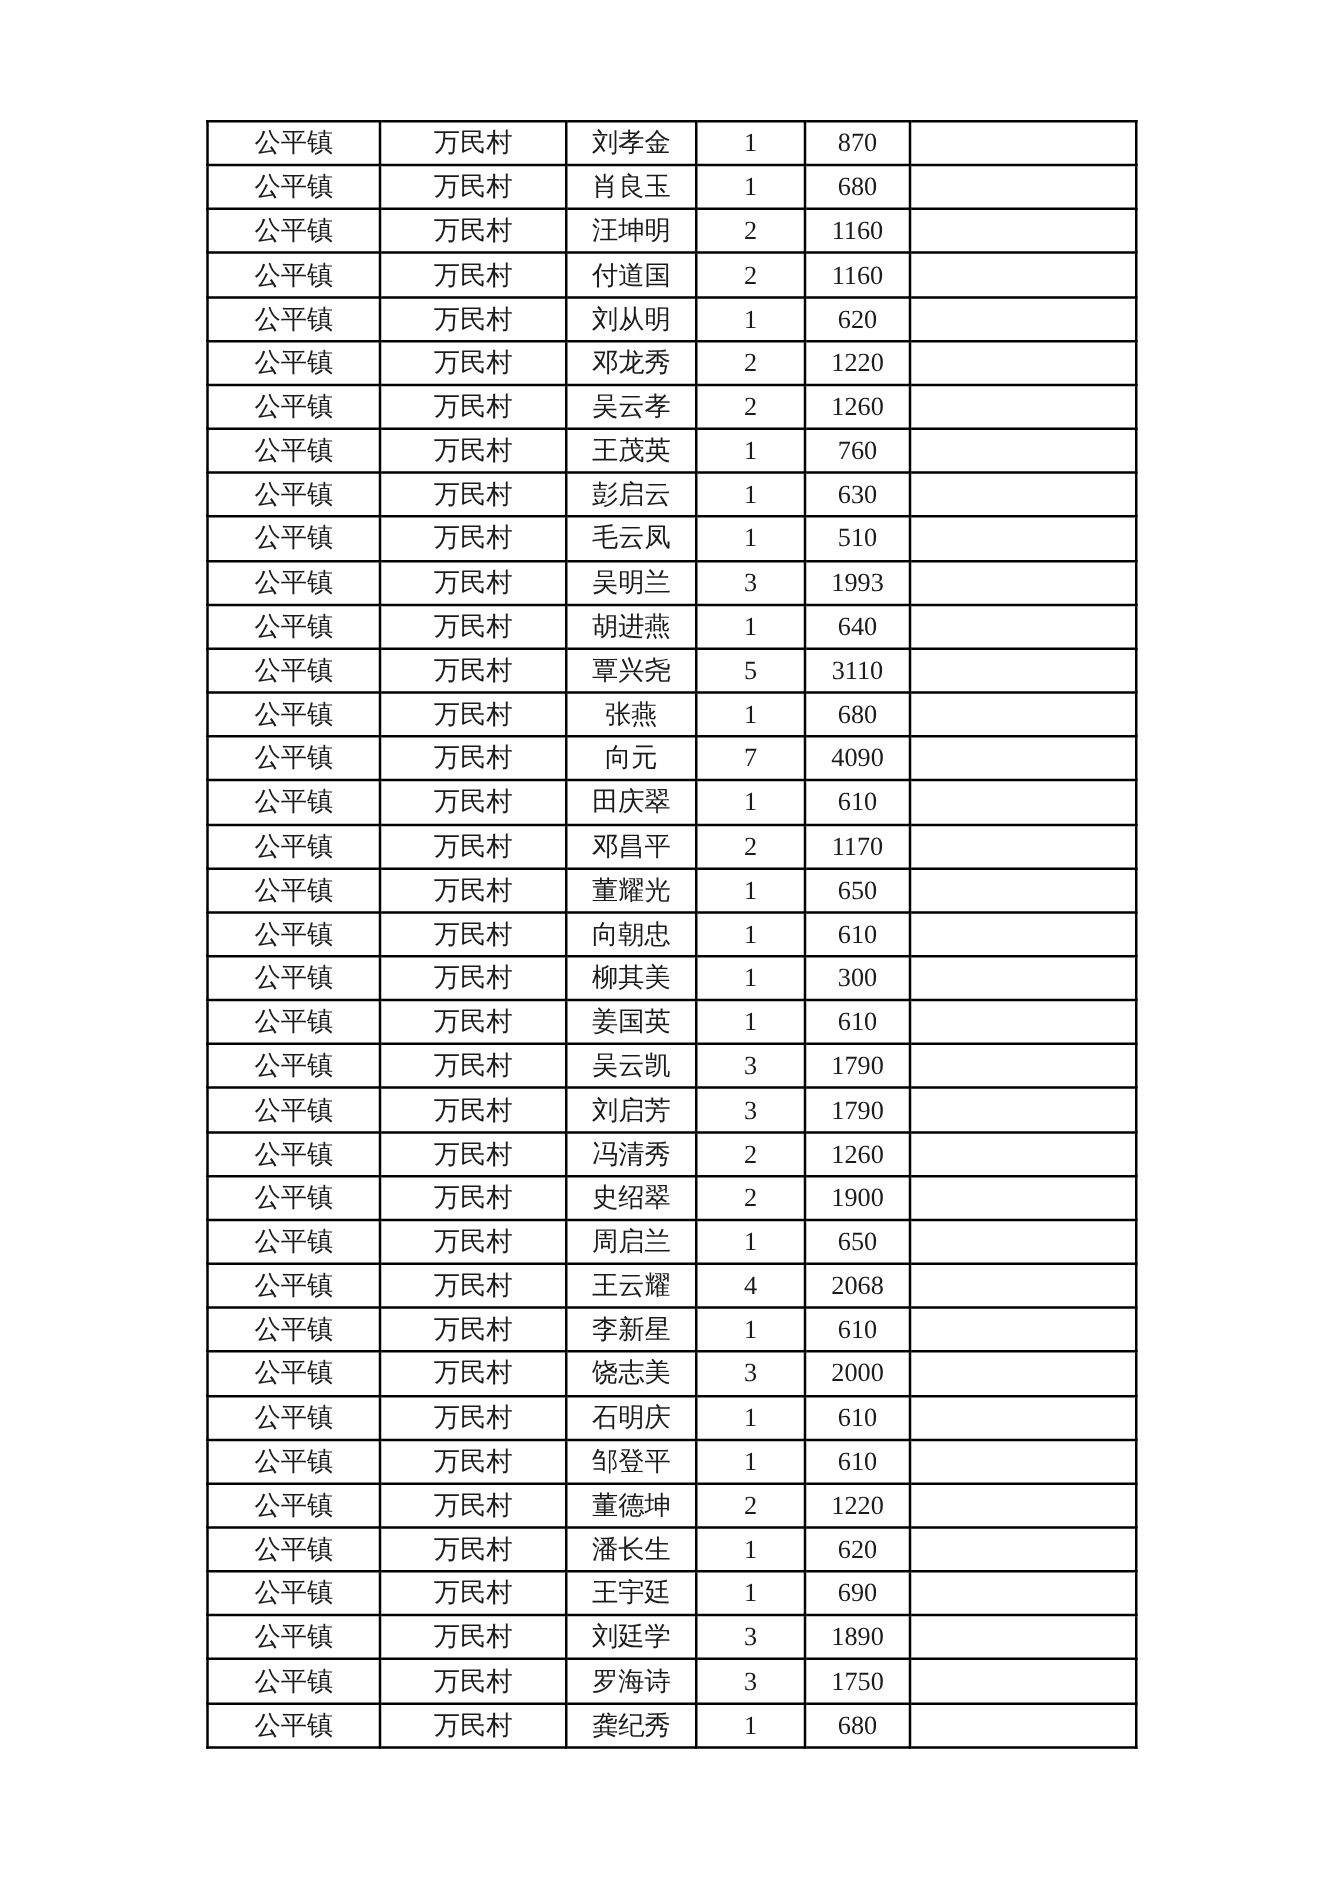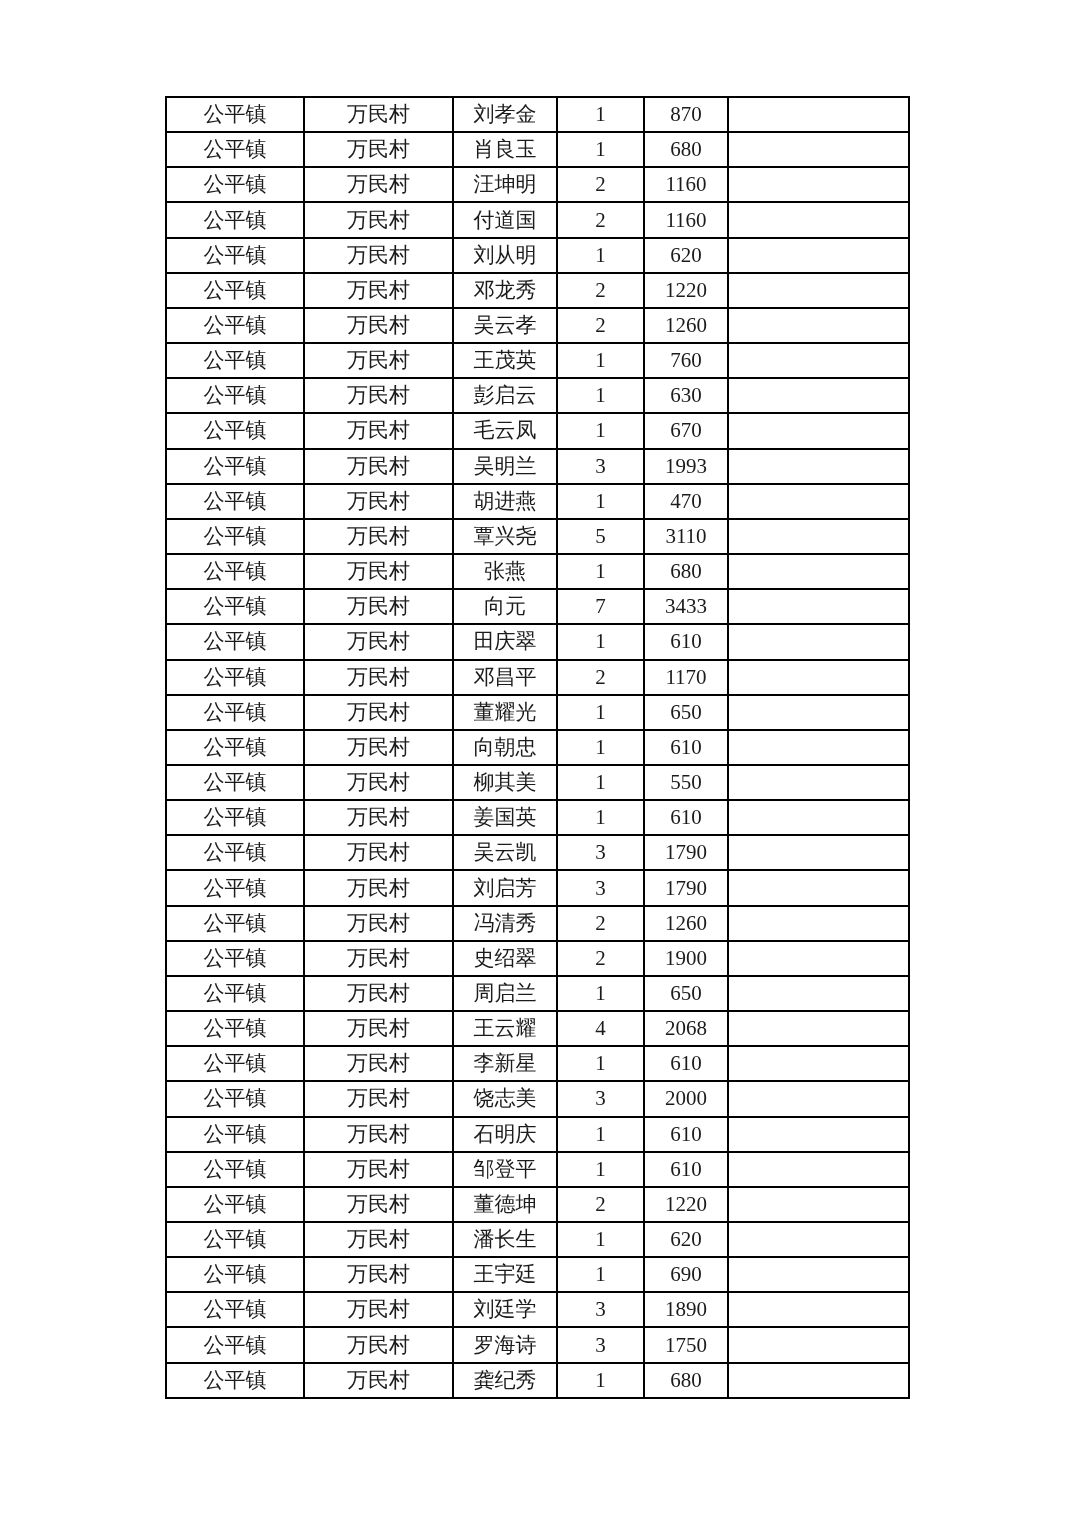--- a/index.html
+++ b/index.html
@@ -130,37 +130,37 @@
           <td>彭启云</td>
           <td>1</td>
           <td>630</td>
           <td></td>
         </tr>
         <tr>
           <td>公平镇</td>
           <td>万民村</td>
           <td>毛云凤</td>
           <td>1</td>
-          <td>670</td>
+          <td>510</td>
           <td></td>
         </tr>
         <tr>
           <td>公平镇</td>
           <td>万民村</td>
           <td>吴明兰</td>
           <td>3</td>
           <td>1993</td>
           <td></td>
         </tr>
         <tr>
           <td>公平镇</td>
           <td>万民村</td>
           <td>胡进燕</td>
           <td>1</td>
-          <td>470</td>
+          <td>640</td>
           <td></td>
         </tr>
         <tr>
           <td>公平镇</td>
           <td>万民村</td>
           <td>覃兴尧</td>
           <td>5</td>
           <td>3110</td>
           <td></td>
         </tr>
@@ -170,21 +170,21 @@
           <td>张燕</td>
           <td>1</td>
           <td>680</td>
           <td></td>
         </tr>
         <tr>
           <td>公平镇</td>
           <td>万民村</td>
           <td>向元</td>
           <td>7</td>
-          <td>3433</td>
+          <td>4090</td>
           <td></td>
         </tr>
         <tr>
           <td>公平镇</td>
           <td>万民村</td>
           <td>田庆翠</td>
           <td>1</td>
           <td>610</td>
           <td></td>
         </tr>
@@ -210,21 +210,21 @@
           <td>向朝忠</td>
           <td>1</td>
           <td>610</td>
           <td></td>
         </tr>
         <tr>
           <td>公平镇</td>
           <td>万民村</td>
           <td>柳其美</td>
           <td>1</td>
-          <td>550</td>
+          <td>300</td>
           <td></td>
         </tr>
         <tr>
           <td>公平镇</td>
           <td>万民村</td>
           <td>姜国英</td>
           <td>1</td>
           <td>610</td>
           <td></td>
         </tr>

